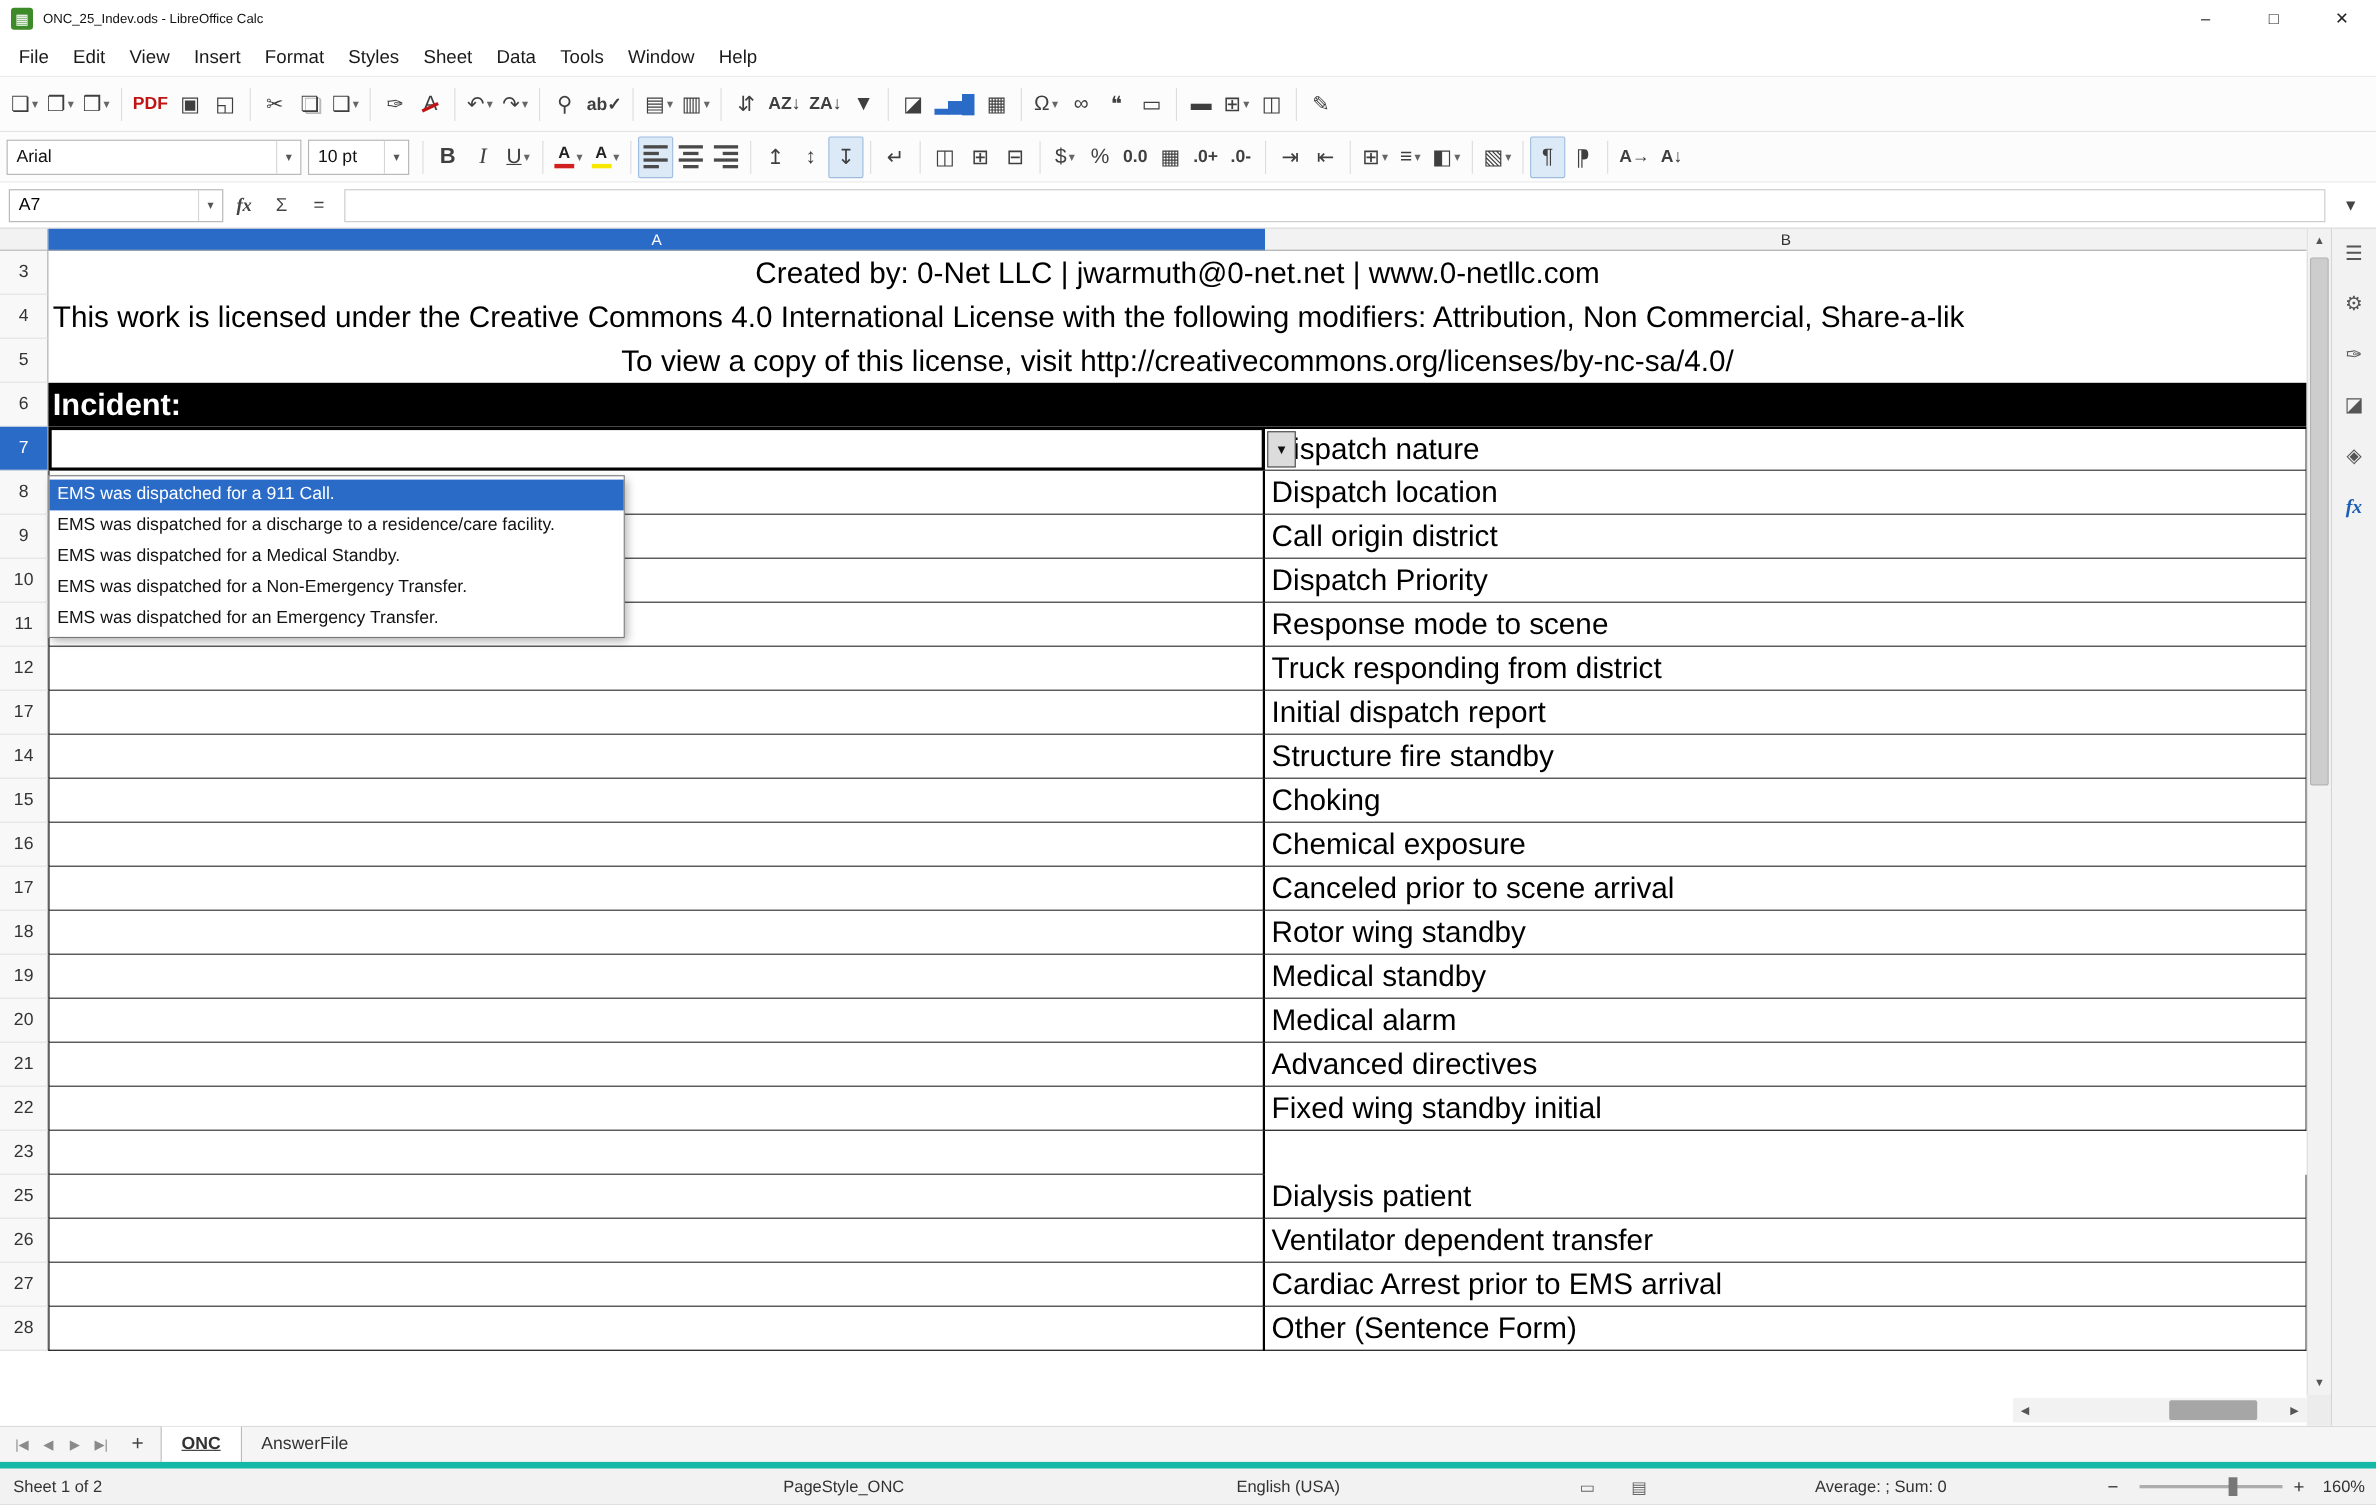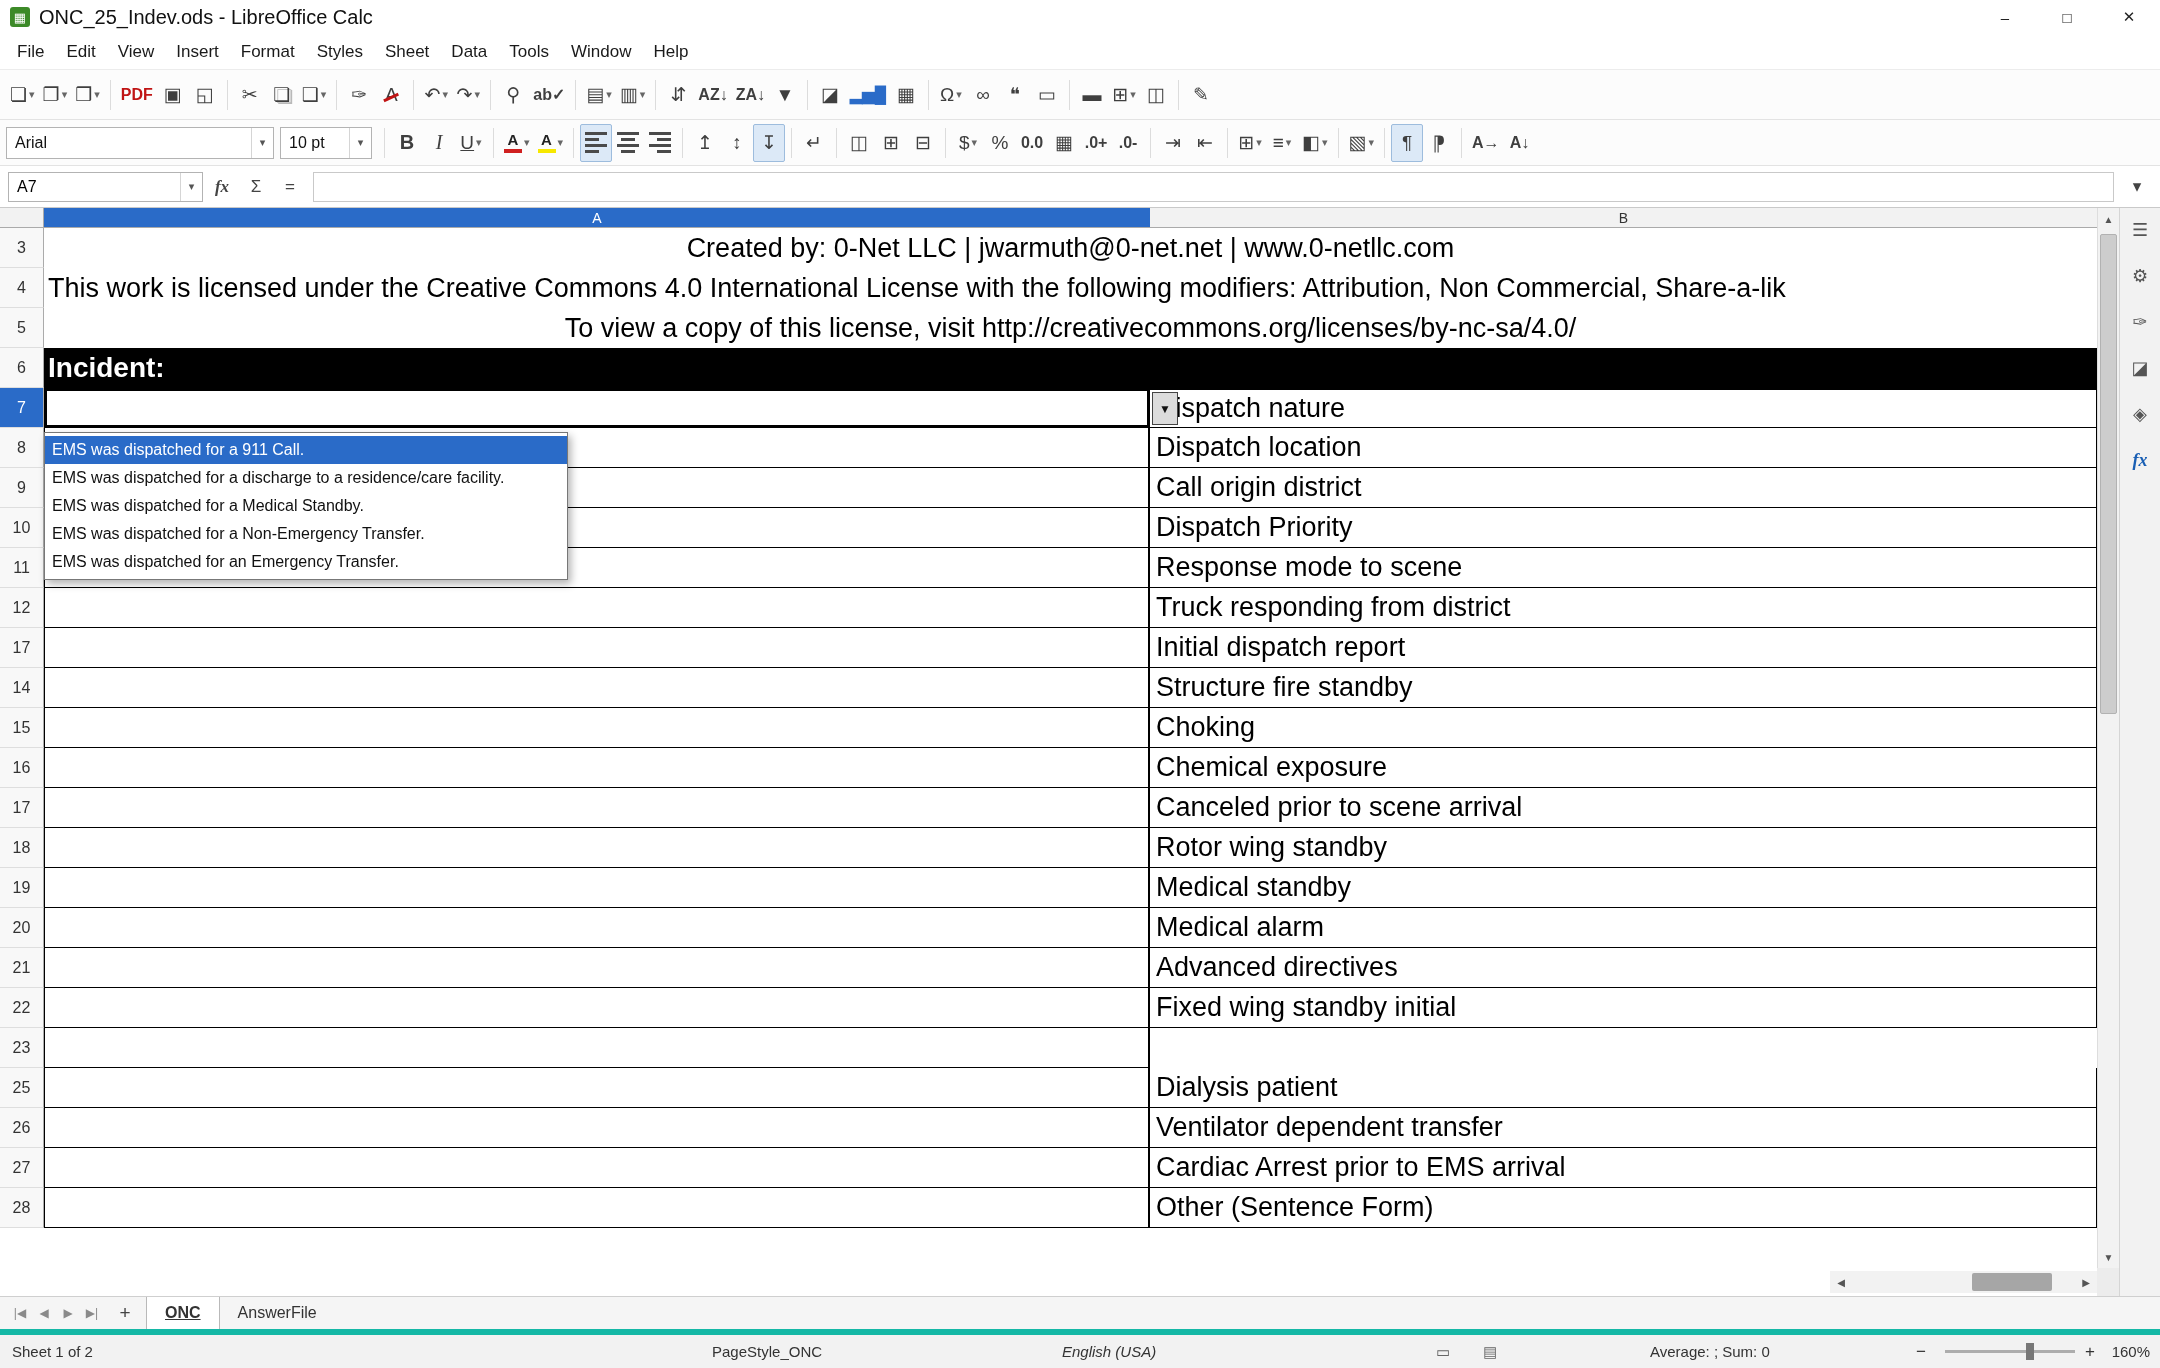--- a/index.html
+++ b/index.html
@@ -4,21 +4,21 @@
 <style>
   * { box-sizing: border-box; margin: 0; padding: 0; }
   html,body { background:#888; }
   body { font-family:"Liberation Sans", sans-serif; }
   .app { position:relative; width:2160px; height:1368px; background:#fff; overflow:hidden; }
 
   
   .titlebar { height:34px; display:flex; align-items:center; background:#fff; padding-left:10px; gap:9px; }
   .appicon { width:20px; height:20px; background:#3c8a28; border-radius:3px; color:#fff; font-size:13px;
              display:flex; align-items:center; justify-content:center; flex:none; }
-  .title { font-size:20px; color:#111; }
+  .title { font-size:12px; color:#111; }
   .winbtns { margin-left:auto; display:flex; height:100%; }
   .winbtn { width:62px; display:flex; align-items:center; justify-content:center; font-size:15px; color:#222; }
 
   
   .menubar { height:36px; display:flex; align-items:center; background:#fff; border-bottom:1px solid #ececec; padding-left:6px; }
   .mi { padding:0 11px; font-size:17px; color:#1a1a1a; height:28px; display:flex; align-items:center; }
 
   
   .tb { display:flex; align-items:center; background:#fcfcfc; border-bottom:1px solid #e3e3e3; padding:0 6px; }
   .tb.std { height:50px; }
@@ -112,21 +112,21 @@
   
   .tabbar { height:33px; background:#f5f5f5; border-top:1px solid #cfcfcf; display:flex; align-items:center; padding-left:8px; font-size:16px; color:#333; }
   .tnav { width:24px; text-align:center; color:#8a8a8a; font-size:12px; flex:none; }
   .addtab { width:30px; text-align:center; font-size:19px; color:#444; margin:0 6px; flex:none; }
   .tab { padding:0 18px; height:100%; display:flex; align-items:center; }
   .tab.active { background:#fff; border-left:1px solid #b9b9b9; border-right:1px solid #b9b9b9; font-weight:bold; text-decoration:underline; }
 
   
   .statusbar { height:39px; position:relative; background:#f2f2f2; border-top:6px solid #14b8a6; font-size:15px; color:#333; }
   .sb { position:absolute; top:0; height:100%; display:flex; align-items:center; }
-  .s1 { left:12px; } .s2 { left:712px; } .s3 { left:1062px;font-style:italic; }
+  .s1 { left:12px; } .s2 { left:712px; } .s3 { left:1124px; }
   .s4 { left:1436px; color:#666; } .s5 { left:1483px; color:#666; }
   .s6 { left:1650px; } .szo { left:1916px; font-size:17px; } .szi { left:2085px; font-size:17px; }
   .strack { left:1945px; width:130px; }
   .sline { width:100%; height:3px; background:#adadad; position:relative; }
   .sthumb { position:absolute; left:62%; top:-7px; width:8px; height:17px; background:#777; }
   .szl { right:10px; }
 </style>
 </head>
 <body>
 

